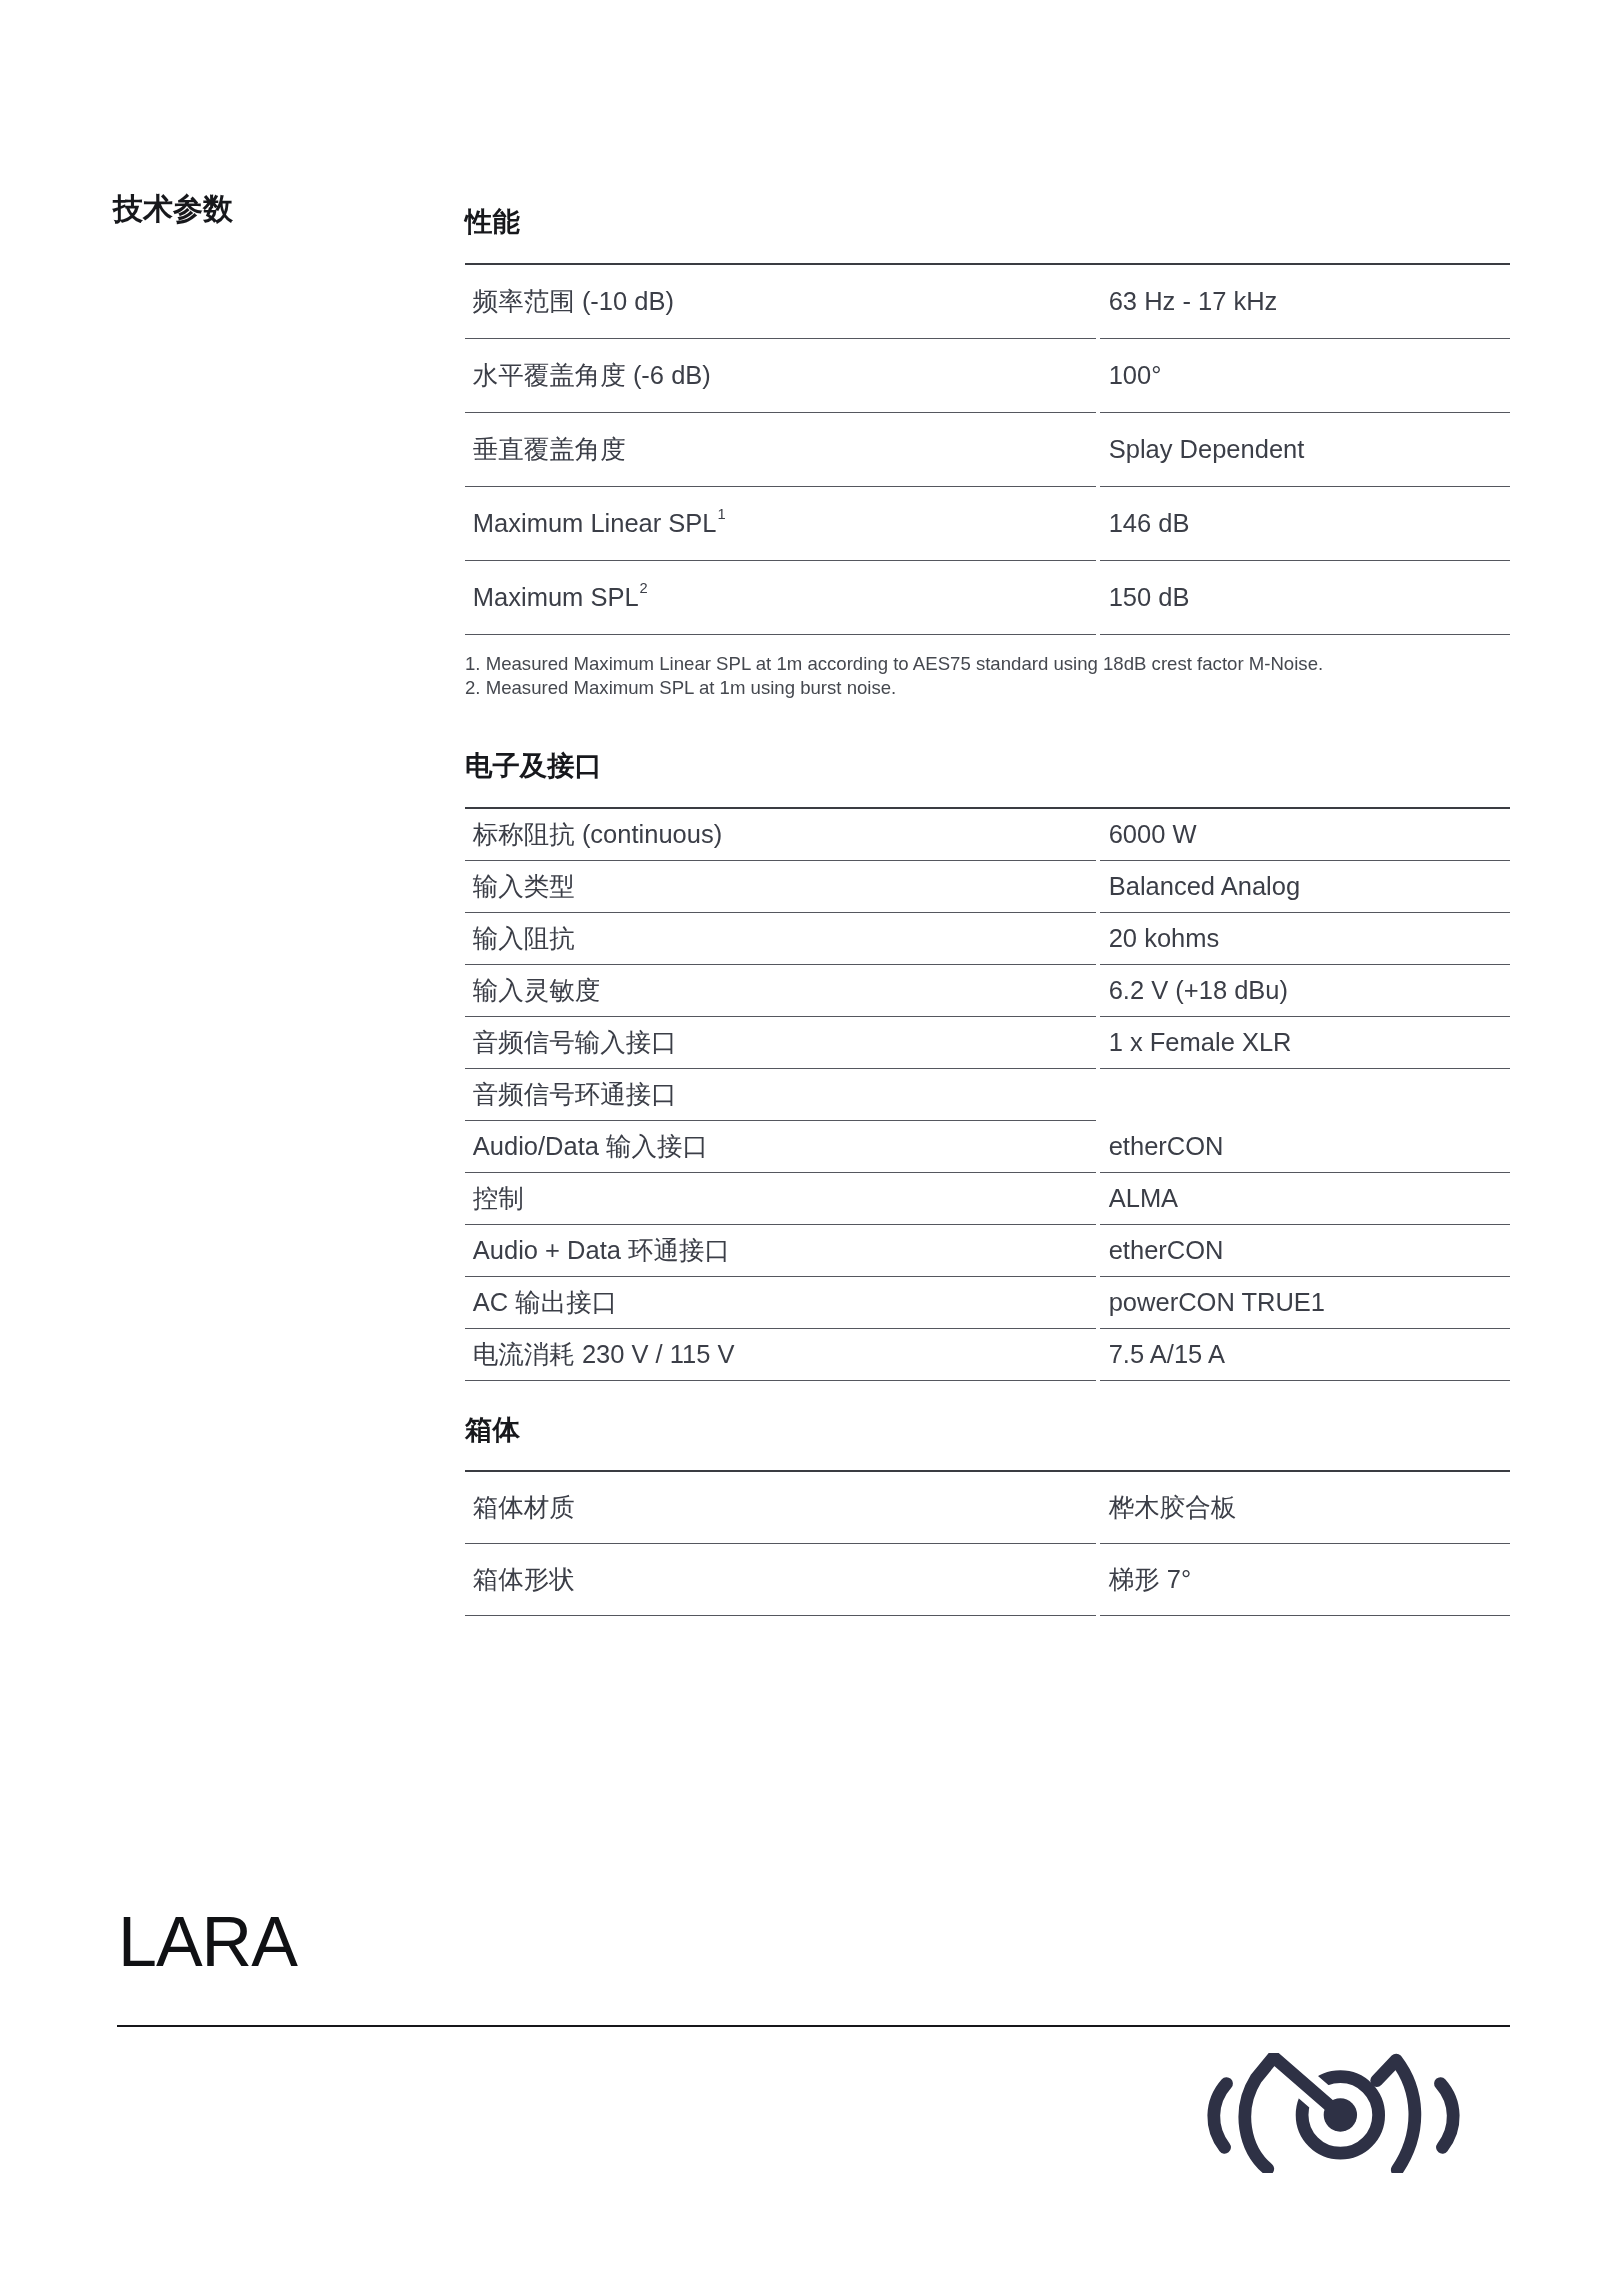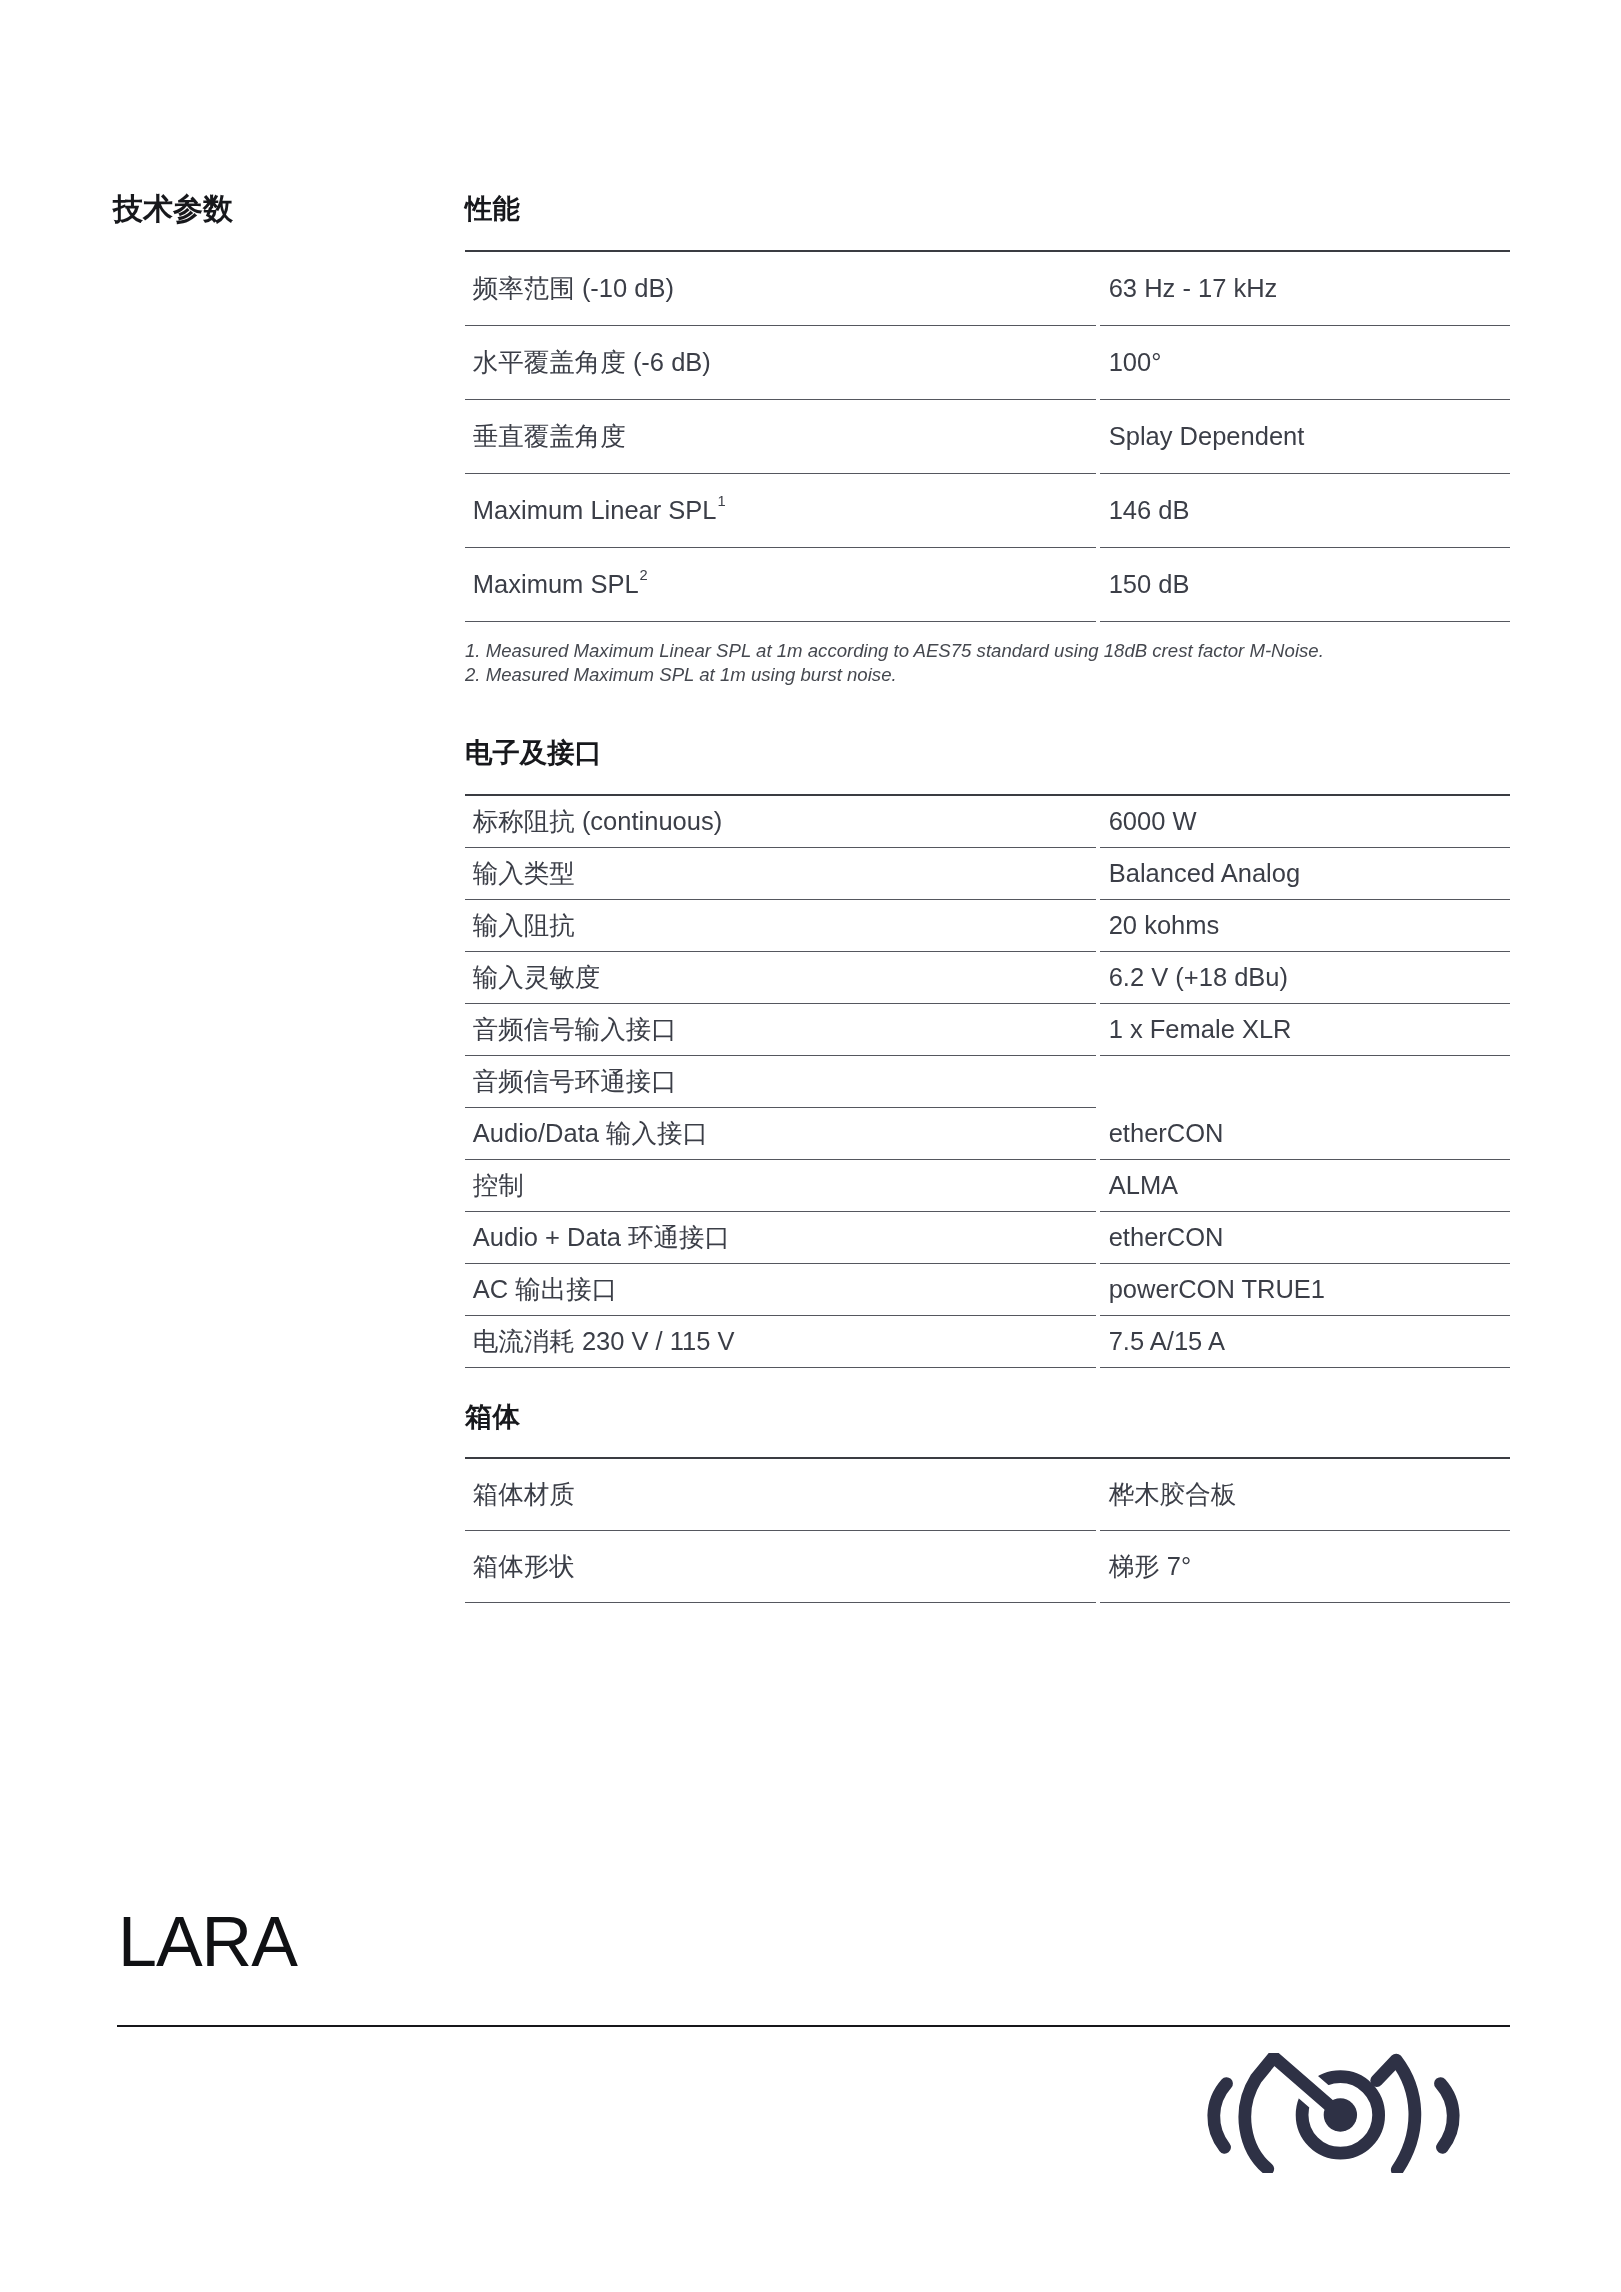--- a/index.html
+++ b/index.html
@@ -21,21 +21,21 @@
     top: 193px;
     font-size: 30px;
     line-height: 31px;
     font-weight: 700;
     color: #17181c;
   }
 
   .main {
     position: absolute;
     left: 465px;
-    top: 193px;
+    top: 206px;
     width: 1045px;
   }
 
   .section-title {
     margin: 0 0 25.5px 0;
     font-size: 27.4px;
     line-height: 31px;
     font-weight: 700;
     color: #17181c;
   }
@@ -72,21 +72,20 @@
     position: relative;
     top: -8.8px;
     margin-left: 1px;
   }
 
   .footnotes {
     margin-top: 17.6px;
     font-size: 18.6px;
     line-height: 23.5px;
     color: #45484f;
-    font-style: italic;
   }
   .footnotes p { margin: 0; }
 
   .product-name {
     position: absolute;
     left: 118px;
     top: 1897px;
     font-size: 70px;
     line-height: 90px;
     letter-spacing: -1px;

